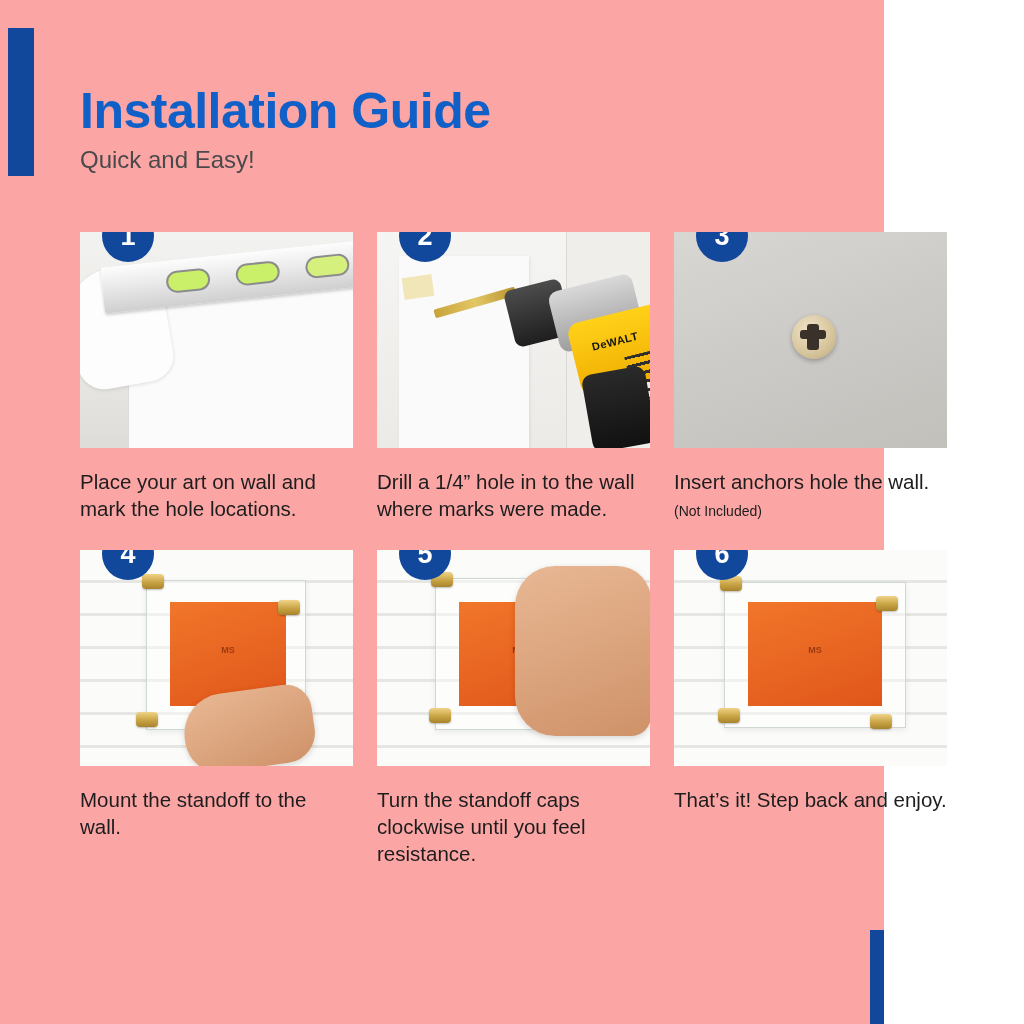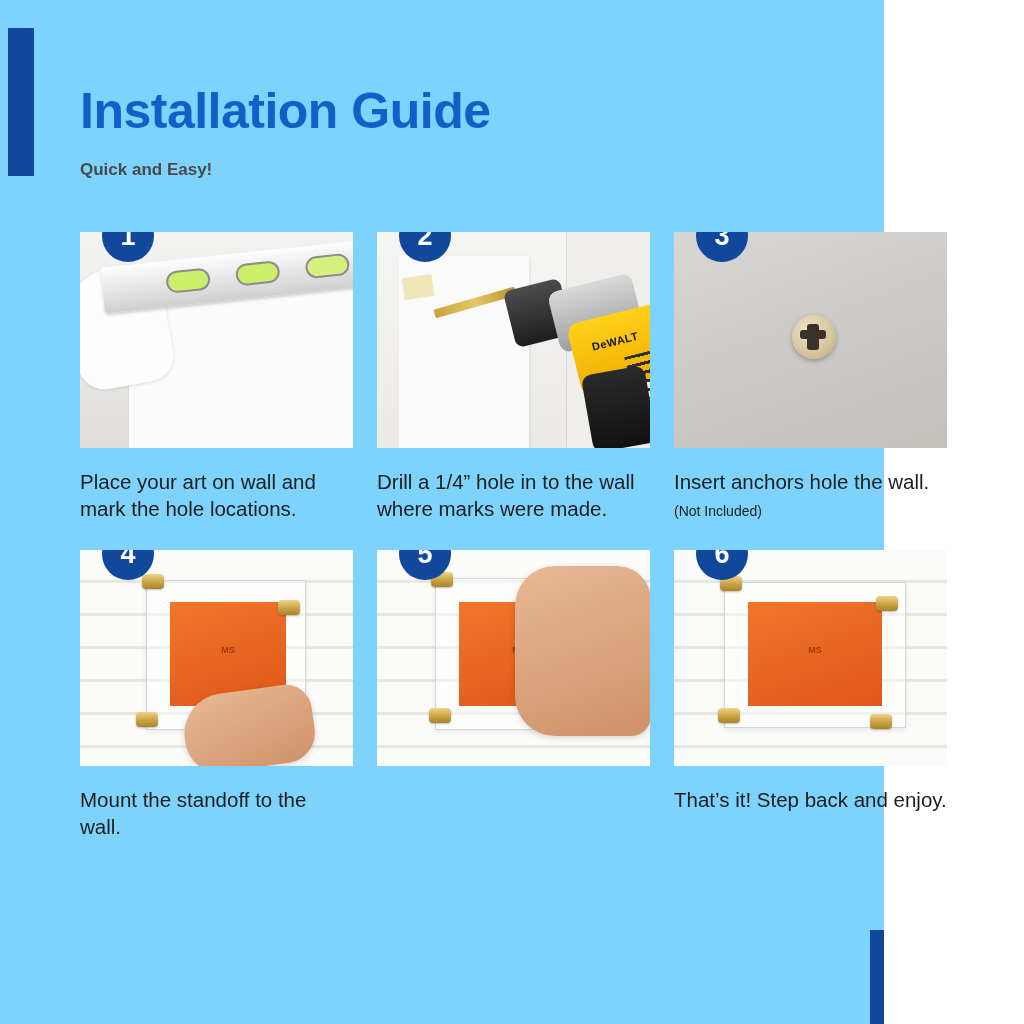--- a/index.html
+++ b/index.html
@@ -5,21 +5,21 @@
   * { box-sizing: border-box; margin: 0; padding: 0; }
   html, body {
     width: 1024px; height: 1024px;
     background: #ffffff;
     font-family: "Liberation Sans", sans-serif;
     overflow: hidden;
   }
   .page {
     position: relative;
     width: 884px; height: 1024px;
-    background: #7dd3fc;
+    background: #fca5a5;
   }
   
   .accent-bar {
     position: absolute;
     left: 8px; top: 28px;
     width: 26px; height: 148px;
     background: #12489c;
   }
   
   .accent-bar-right {
@@ -33,24 +33,24 @@
     left: 80px; top: 84px;
   }
   .title {
     font-size: 50px;
     font-weight: bold;
     color: #1060c8;
     letter-spacing: -0.5px;
     line-height: 1.08;
   }
   .subtitle {
-    font-size: 17px;
+    font-size: 24px;
     color: #4a4a4a;
-    margin-top: 22px;
-    font-weight: 700;
+    margin-top: 8px;
+    font-weight: 400;
   }
   .grid {
     position: absolute;
     left: 80px; top: 232px;
     width: 866px;
   }
   .row {
     display: flex;
     gap: 24px;
   }
@@ -242,20 +242,23 @@
           <div class="art" style="left:82px; top:52px; width:120px; height:104px;">
             <span class="mono">MS</span>
           </div>
           <div class="barrel" style="left:54px; top:22px;"></div>
           <div class="barrel" style="left:196px; top:52px;"></div>
           <div class="barrel" style="left:52px; top:158px;"></div>
           <div class="barrel" style="left:190px; top:168px;"></div>
           <div class="hand" style="left:138px; top:16px; width:136px; height:170px; border-radius:40px 34px 20px 40px;"></div>
           <div class="badge">5</div>
         </div>
+        <div class="caption">
+          <span>Turn the standoff caps clockwise until you feel resistance.</span>
+        </div>
       </div>
 
       <div class="step">
         <div class="photo">
           <div class="ph sw-bg"></div>
           <div class="glass" style="left:50px; top:32px; width:182px; height:146px;"></div>
           <div class="art" style="left:74px; top:52px; width:134px; height:104px;">
             <span class="mono">MS</span>
           </div>
           <div class="barrel" style="left:46px; top:26px;"></div>

